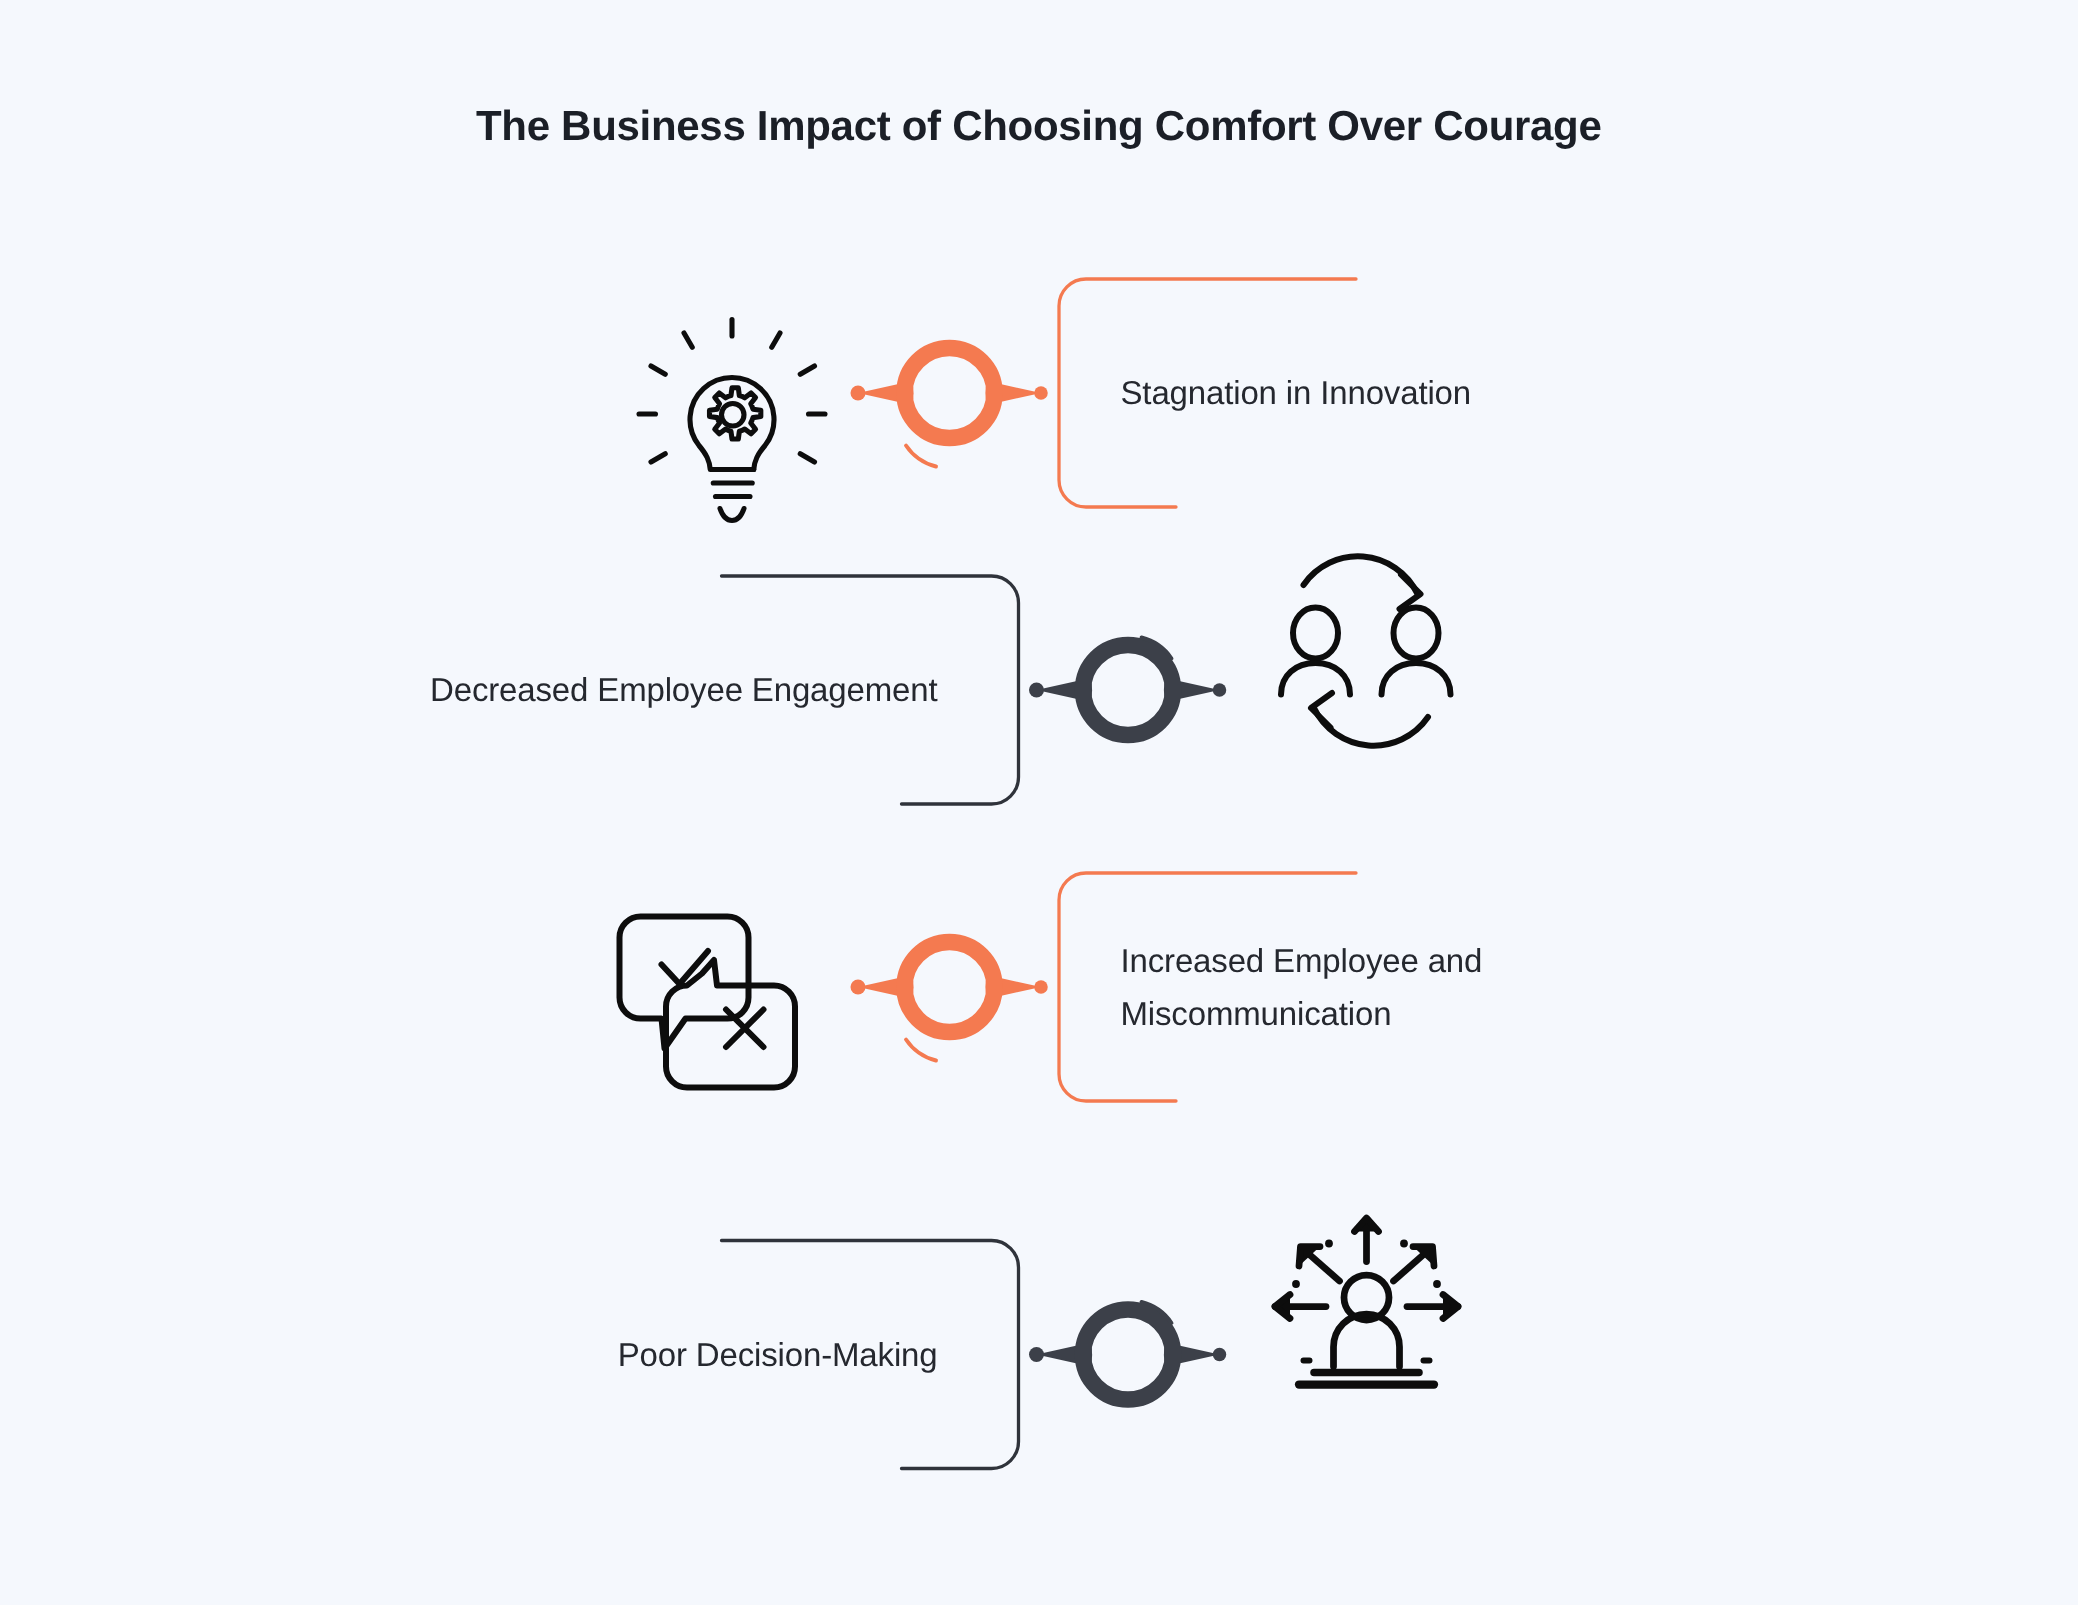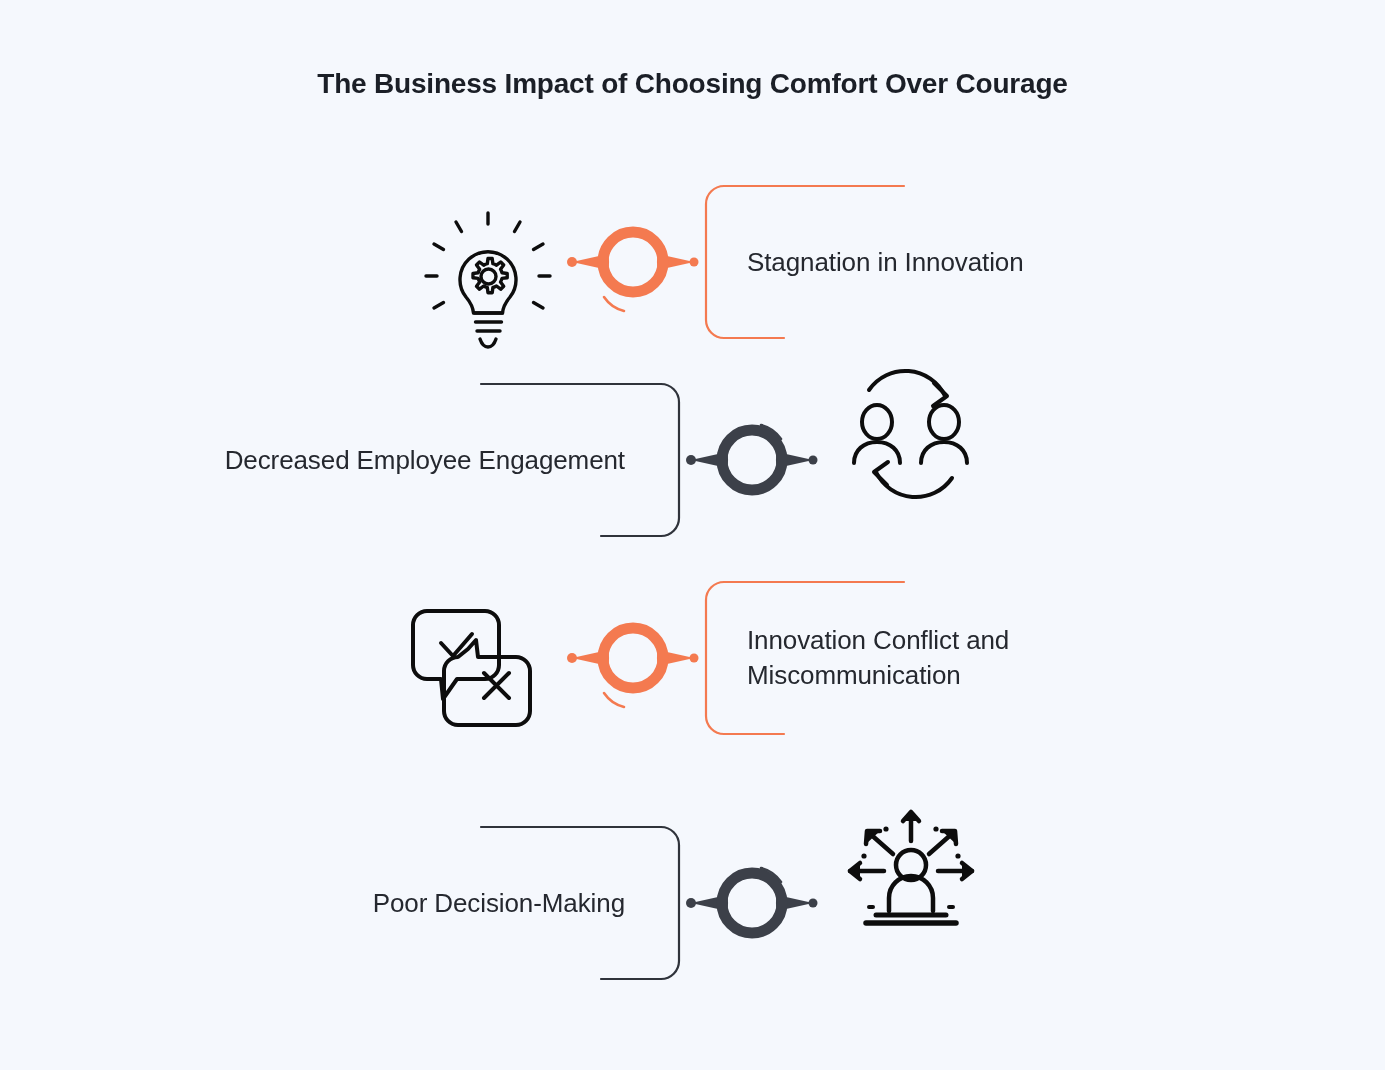--- a/index.html
+++ b/index.html
@@ -25,21 +25,21 @@
   .row{position:absolute;left:0;width:1385px;height:200px;}
   #row-0{top:162px;}
   #row-1{top:360px;text-decoration:underline;}
   #row-2{top:558px;}
   #row-3{top:803px;}
 
   .row-svg{position:absolute;top:0;left:0;}
 
   .row-label{
     position:absolute;
-    font-size:26px;
+    font-size:22px;
     color:#25282f;
     line-height:35px;
     letter-spacing:-0.1px;
     white-space:pre-line;
   }
   .row-label.right{left:747px;top:100px;transform:translateY(-50%);text-align:left;}
   .row-label.left{right:760px;top:100px;transform:translateY(-50%);text-align:right;}
   #row-2 .row-label.right{top:100px;}
 </style>
 </head>
@@ -134,21 +134,21 @@
         <path d="M694 100 L658 92 A31 31 0 0 0 658 108 Z" fill="#f47a50"></path>
         <circle cx="633" cy="100" r="30" fill="none" stroke="#f47a50" stroke-width="11"></circle>
         <circle cx="572" cy="100" r="5" fill="#f47a50"></circle>
         <circle cx="694" cy="100" r="4.5" fill="#f47a50"></circle>
         <path d="M604 135 a34 34 0 0 0 20 14" fill="none" stroke="#f47a50" stroke-width="2.6" stroke-linecap="round"></path>
       </g>
 
       <path d="M904 24 H724 a18 18 0 0 0 -18 18 V158 a18 18 0 0 0 18 18 H784" fill="none" stroke="#f47a50" stroke-width="2.2" stroke-linecap="round"></path>
     </svg>
 
-    <div class="row-label right">Innovation Conflict and
+    <div class="row-label right">Increased Employee and
 Miscommunication</div>
   </div>
 
   <div class="row" id="row-3">
     <svg class="row-svg" width="1385" height="200" viewBox="0 0 1385 200">
 
       <path d="M481 24 H661 a18 18 0 0 1 18 18 V158 a18 18 0 0 1 -18 18 H601" fill="none" stroke="#2f333b" stroke-width="2.2" stroke-linecap="round"></path>
 
       <g>
         <path d="M691 100 L727 92 A31 31 0 0 1 727 108 Z" fill="#3c4049"></path>

